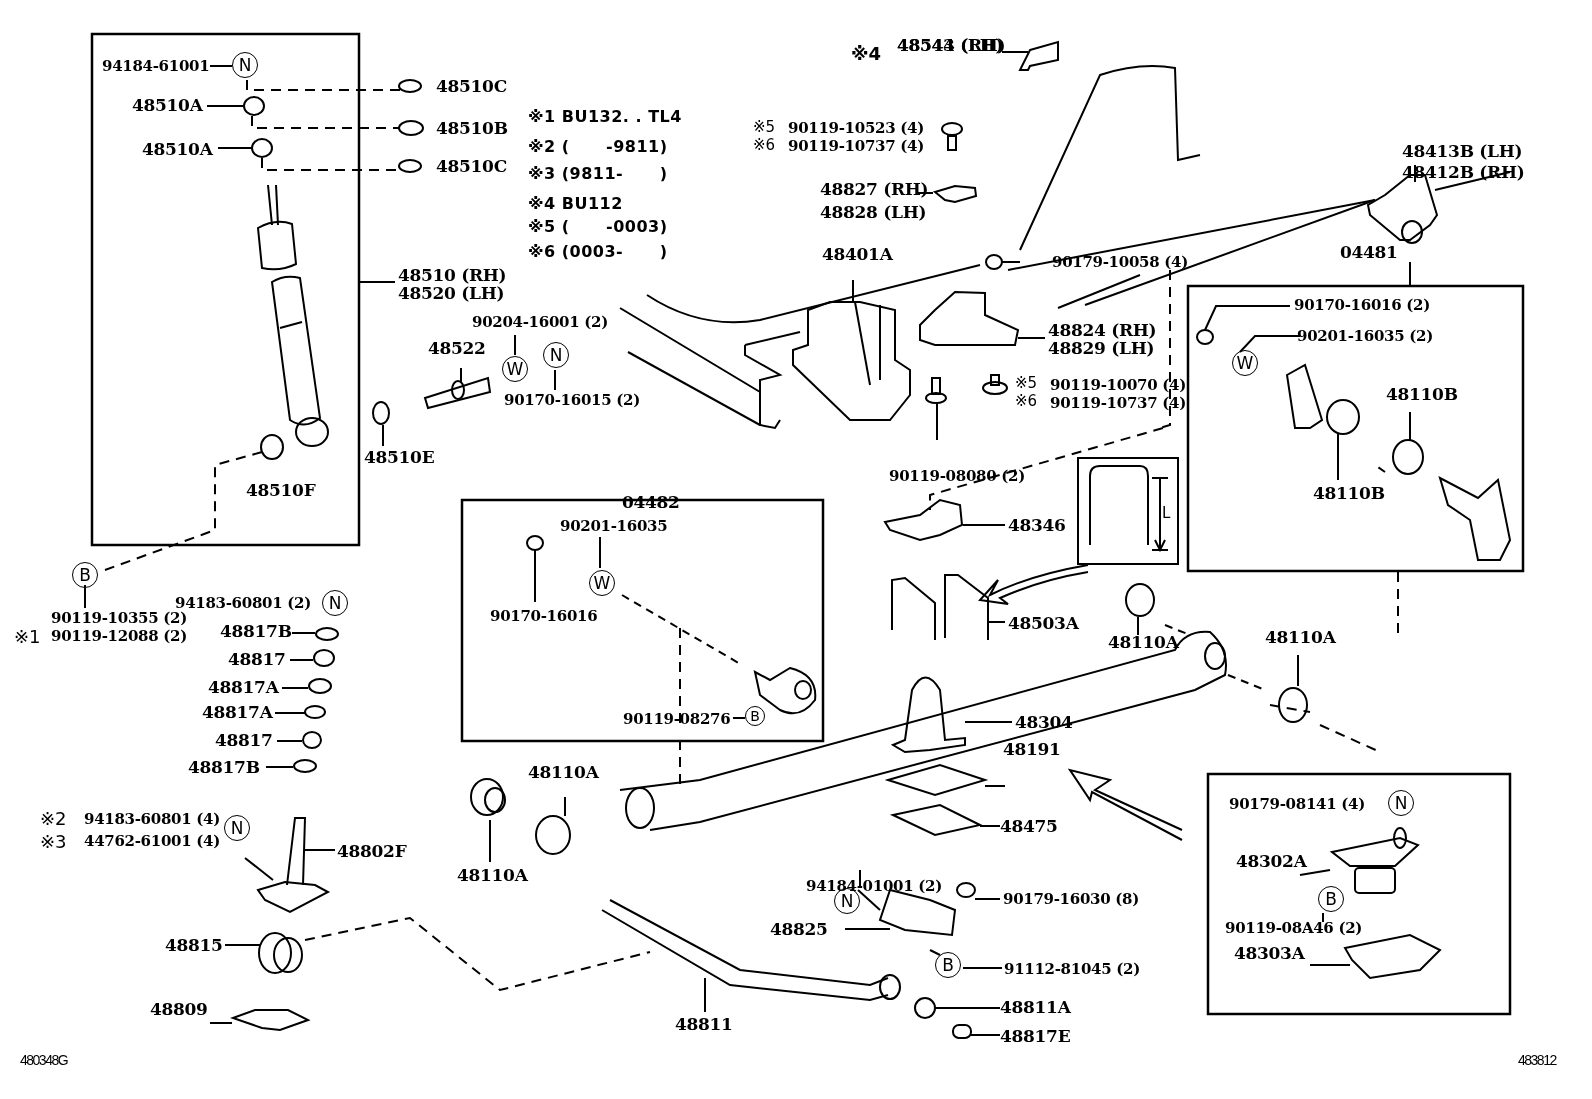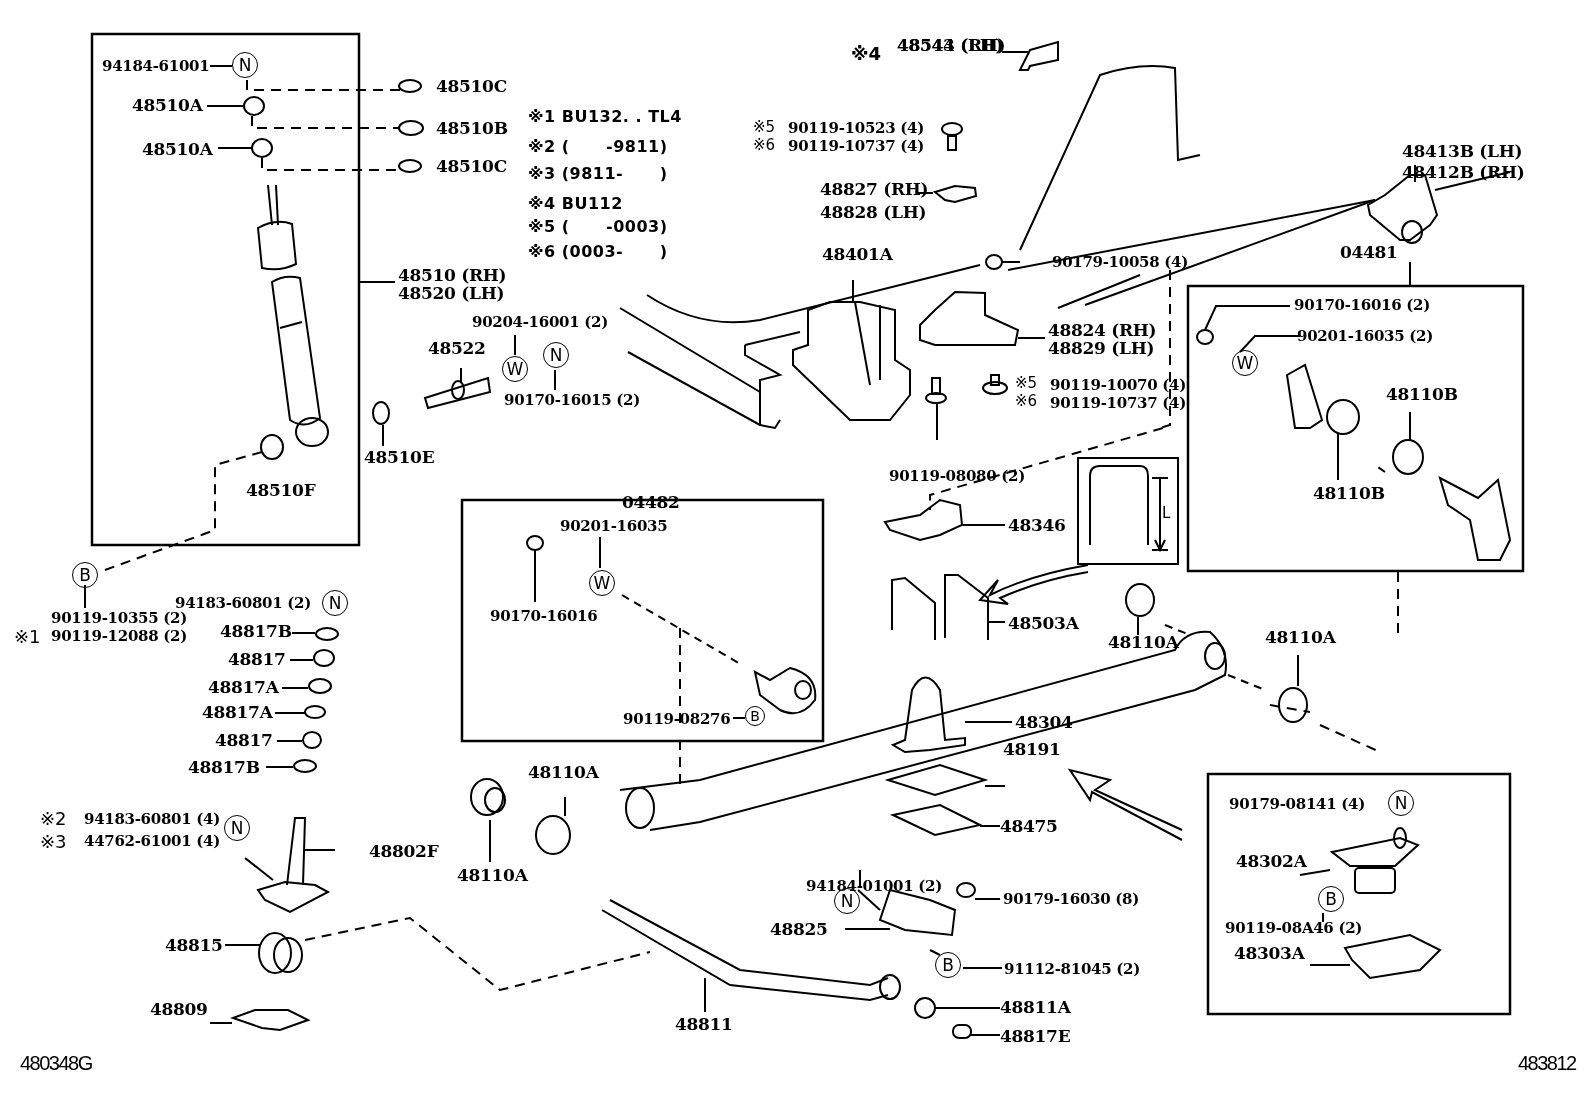--- a/index.html
+++ b/index.html
@@ -2,21 +2,21 @@
 <html><head>
 <meta charset="utf-8">
 <style>
   html,body{margin:0;padding:0;background:#fff;}
   #canvas{position:relative;width:1592px;height:1099px;background:#fff;overflow:hidden;
     font-family:"DejaVu Serif","Liberation Serif",serif;color:#000;}
   svg#art{position:absolute;left:0;top:0;}
   .lbl{position:absolute;font-weight:bold;font-size:17px;line-height:18px;white-space:nowrap;letter-spacing:-0.3px;}
   .lbl.sm{font-size:15px;line-height:16px;}
   .note{position:absolute;font-family:"DejaVu Sans","Liberation Sans",sans-serif;font-size:16px;line-height:18px;white-space:nowrap;font-weight:bold;letter-spacing:0.5px;}
-  .code{position:absolute;font-family:"Liberation Sans",sans-serif;font-size:20px;letter-spacing:-1.5px;}
+  .code{position:absolute;font-family:"Liberation Sans",sans-serif;font-size:14px;letter-spacing:-1.5px;}
   .sym{position:absolute;font-family:"DejaVu Sans",sans-serif;font-size:18px;font-weight:normal;}
   .circ{position:absolute;width:24px;height:24px;border:1.5px solid #000;border-radius:50%;
     font-family:"DejaVu Sans","Liberation Sans",sans-serif;font-size:17px;line-height:24px;text-align:center;box-sizing:content-box;}
 </style>
 </head>
 <body>
 
 <div id="canvas">
 
 <svg id="art" width="1592" height="1099" viewBox="0 0 1592 1099">
@@ -272,21 +272,21 @@
 <div class="lbl" style="left:208px;top:678px;">48817A</div>
 <div class="lbl" style="left:202px;top:703px;">48817A</div>
 <div class="lbl" style="left:215px;top:731px;">48817</div>
 <div class="lbl" style="left:188px;top:758px;">48817B</div>
 
 <div class="sym" style="left:40px;top:808px;">※2</div>
 <div class="lbl sm" style="left:84px;top:811px;">94183-60801 (4)</div>
 <div class="sym" style="left:40px;top:831px;">※3</div>
 <div class="lbl sm" style="left:84px;top:833px;">44762-61001 (4)</div>
 <div class="circ" style="left:224px;top:815px;">N</div>
-<div class="lbl" style="left:337px;top:842px;margin-left:32px;">48802F</div>
+<div class="lbl" style="left:337px;top:842px;">48802F</div>
 <div class="lbl" style="left:165px;top:936px;">48815</div>
 <div class="lbl" style="left:150px;top:1000px;">48809</div>
 <div class="code" style="left:20px;top:1052px;">480348G</div>
 
 <div class="lbl" style="left:622px;top:469px;margin-top:24px;">04482</div>
 <div class="lbl sm" style="left:560px;top:518px;">90201-16035</div>
 <div class="circ" style="left:589px;top:570px;">W</div>
 <div class="lbl sm" style="left:490px;top:608px;">90170-16016</div>
 <div class="lbl sm" style="left:623px;top:711px;">90119-08276</div>
 <div class="circ" style="left:745px;top:706px;width:18px;height:18px;line-height:18px;font-size:14px;">B</div>

